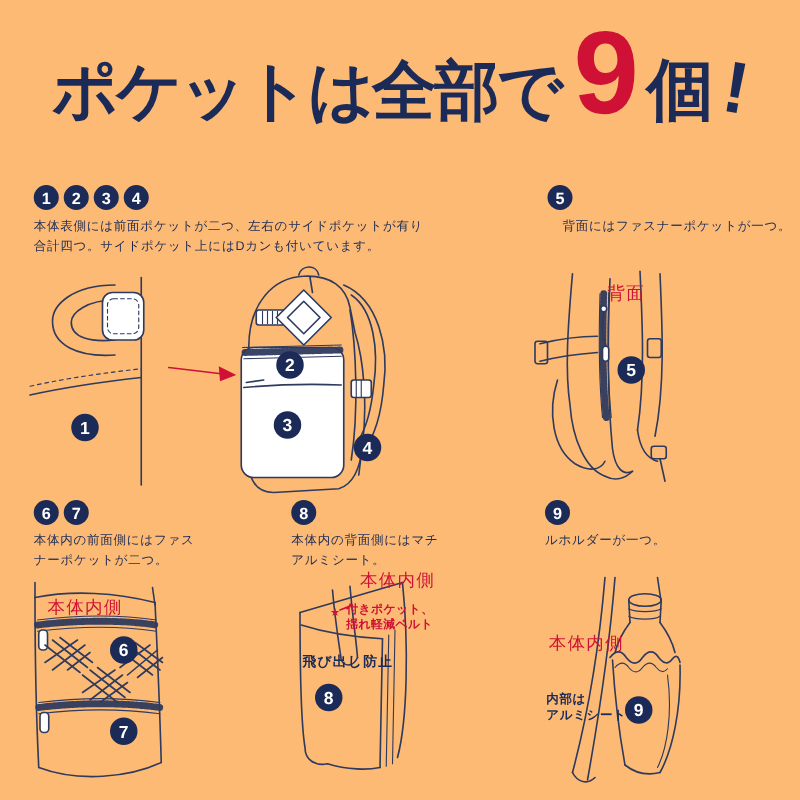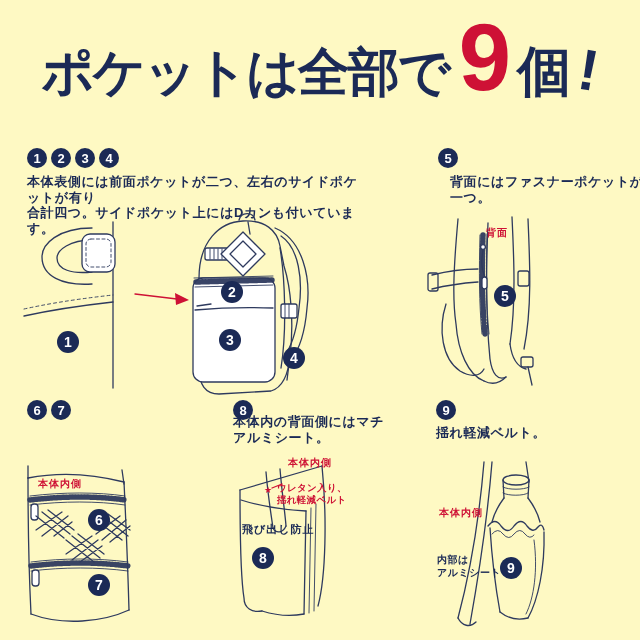--- a/index.html
+++ b/index.html
@@ -1,17 +1,17 @@
 <!DOCTYPE html>
 <html><head>
 <meta charset="utf-8">
 <style>
   html,body{margin:0;padding:0;background:#ffffff;}
   #stage{
-    position:relative;width:640px;height:640px;background:#fef9c3;
+    position:relative;width:640px;height:640px;background:#fdba74;
     font-family:"Liberation Sans","DejaVu Sans",sans-serif;overflow:hidden;
     color:#1b2a56;
   }
   
   .title{
     position:absolute;left:0;top:36px;width:640px;height:98px;
     display:flex;justify-content:center;align-items:baseline;
     font-weight:bold;color:#1b2a56;white-space:nowrap;
   }
   .title .prefix{font-size:52px;letter-spacing:-2px;}
@@ -21,25 +21,25 @@
   
   .badge-row{position:absolute;display:flex;gap:4px;}
   .badge{
     width:20px;height:20px;border-radius:50%;background:#1b2a56;color:#fff;
     display:flex;align-items:center;justify-content:center;
     font-size:13px;font-weight:bold;line-height:1;
   }
   .badge.lg{position:absolute;width:22px;height:22px;font-size:14px;}
   
   .para{
-    position:absolute;font-size:13px;font-weight:bold;color:#1b2a56;
+    position:absolute;font-size:10px;font-weight:normal;color:#1b2a56;
     line-height:15.5px;letter-spacing:0.6px;
   }
   .red-label{
-    position:absolute;font-size:10px;font-weight:bold;color:#ce1135;letter-spacing:1px;white-space:nowrap;
+    position:absolute;font-size:14px;font-weight:normal;color:#ce1135;letter-spacing:1px;white-space:nowrap;
   }
   .red-note{
     position:absolute;font-size:9.5px;font-weight:bold;color:#ce1135;line-height:12px;letter-spacing:0.3px;white-space:nowrap;
   }
   .red-star{position:absolute;font-size:9px;color:#ce1135;}
   .navy-note{
     position:absolute;font-size:11px;font-weight:bold;color:#1b2a56;letter-spacing:1px;white-space:nowrap;
   }
   .navy-note.sm{font-size:10px;line-height:13px;letter-spacing:0.5px;margin-top:22px;}
   
@@ -170,20 +170,24 @@
     </div>
 
   <div class="badge-row" style="left:27px;top:400px;">
     <div class="badge">
         <span>6</span>
       </div>
     <div class="badge">
         <span>7</span>
       </div>
   </div>
+  <div class="para" style="left:27px;top:425px;width:165px;">
+    <div>本体内の前面側にはファス</div>
+    <div>ナーポケットが二つ。</div>
+  </div>
   <svg class="illus" style="left:18px;top:464px;" width="128" height="174" viewBox="0 0 128 174">
     <path d="M10,2 L10,14 M104,6 L106,20"></path>
     <path d="M10,14 C40,8 75,10 106,18"></path>
     <path d="M10,14 C10,60 11,110 13,150"></path>
     <path d="M106,18 C108,60 110,110 111,146"></path>
     <path d="M13,150 C45,162 85,158 111,146"></path>
     <path class="thin" d="M12,32 C45,28 80,28 107,32"></path>
     <path class="tape" d="M12,36 C45,32 80,32 107,36"></path>
     <path class="thin" d="M12,41 C45,37 80,37 107,41"></path>
     <rect x="13" y="40" width="7" height="16" rx="3" class="fillw"></rect>
@@ -203,55 +207,55 @@
     </div>
   <div class="badge lg" style="left:88px;top:574px;">
       <span>7</span>
     </div>
 
   <div class="badge-row" style="left:233px;top:400px;">
     <div class="badge">
         <span>8</span>
       </div>
   </div>
-  <div class="para" style="left:233px;top:414px;width:155px;">
+  <div class="para" style="left:233px;top:425px;width:155px;">
     <div>本体内の背面側にはマチ</div>
     <div>アルミシート。</div>
   </div>
   <svg class="illus" style="left:226px;top:456px;" width="138" height="184" viewBox="0 0 138 184">
     <path d="M14,34 L96,10"></path>
     <path d="M96,10 C101,60 100,120 92,150"></path>
     <path d="M15,44 C40,52 62,54 80,55"></path>
     <path d="M14,34 C14,90 16,130 18,142 C18,152 26,157 36,155"></path>
     <path d="M36,155 C52,160 68,160 78,158"></path>
     <path d="M80,55 L78,158"></path>
     <path class="thin" d="M85,52 L83,157 M90,48 L88,155"></path>
     <path d="M40,16 C42,40 45,58 47,72"></path>
     <path d="M54,13 C56,38 59,56 60,70"></path>
     <path d="M47,72 C50,78 57,77 60,70"></path>
     <path class="red" d="M56,28 L46,32" stroke-width="1.2"></path>
   </svg>
   <span class="red-label" style="left:288px;top:456px;">本体内側</span>
   <span class="red-star" style="left:264px;top:485px;">★</span>
   <div class="red-note" style="left:277px;top:482px;">
-    <div>ウレタン入り、</div>
+    <div>付きポケット、</div>
     <div>揺れ軽減ベルト</div>
   </div>
   <span class="navy-note" style="left:242px;top:522px;">飛び出し防止</span>
   <div class="badge lg" style="left:252px;top:547px;">
       <span>8</span>
     </div>
 
   <div class="badge-row" style="left:436px;top:400px;">
     <div class="badge">
         <span>9</span>
       </div>
   </div>
   <div class="para" style="left:436px;top:425px;width:165px;">
-    <div>揺れ軽減ベルト。</div>
+    <div>ルホルダーが一つ。</div>
   </div>
   <svg class="illus" style="left:426px;top:460px;" width="140" height="180" viewBox="0 0 140 180">
     <path d="M58,2 C54,50 46,105 32,158"></path>
     <path d="M66,2 C62,52 54,108 44,164"></path>
     <path d="M32,158 C36,166 44,168 50,162"></path>
     <path d="M100,2 L103,22"></path>
     <ellipse cx="90" cy="20" rx="13" ry="5"></ellipse>
     <path d="M77,20 L78,38 M103,20 L102,38"></path>
     <path class="thin" d="M77,27 C82,30 98,30 103,27 M77,33 C82,36 98,36 102,33"></path>
     <path d="M78,38 C72,46 68,54 66,62"></path>

